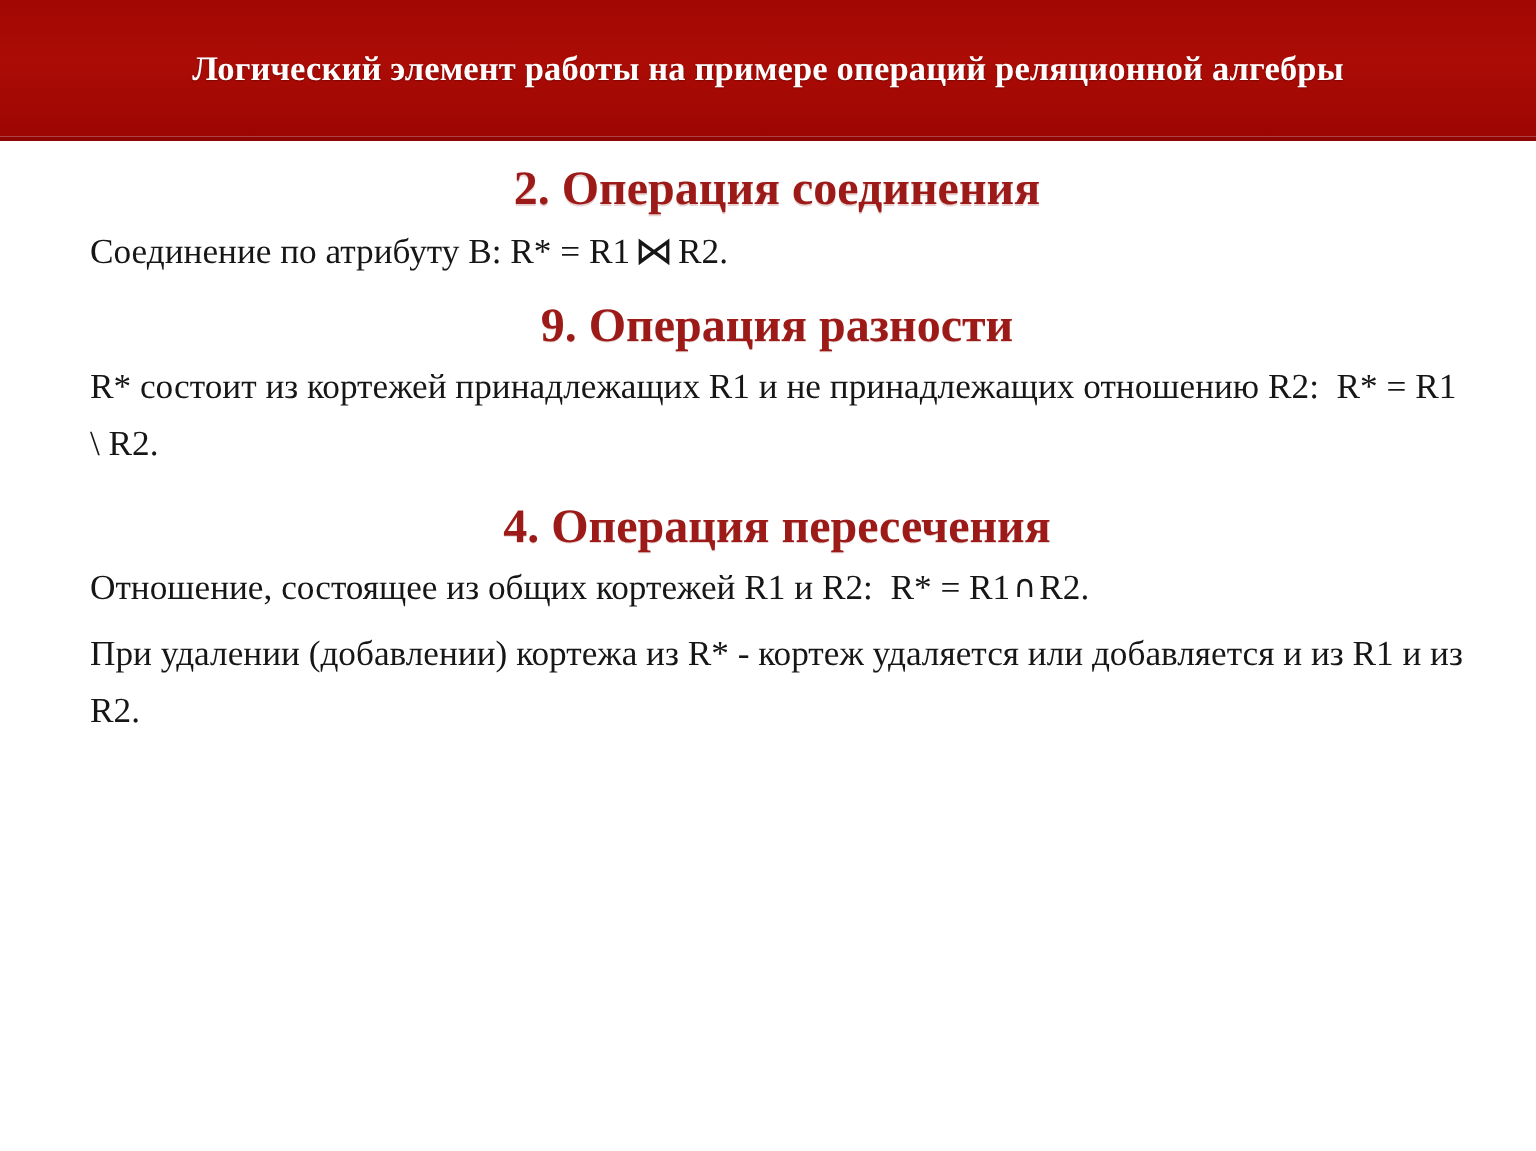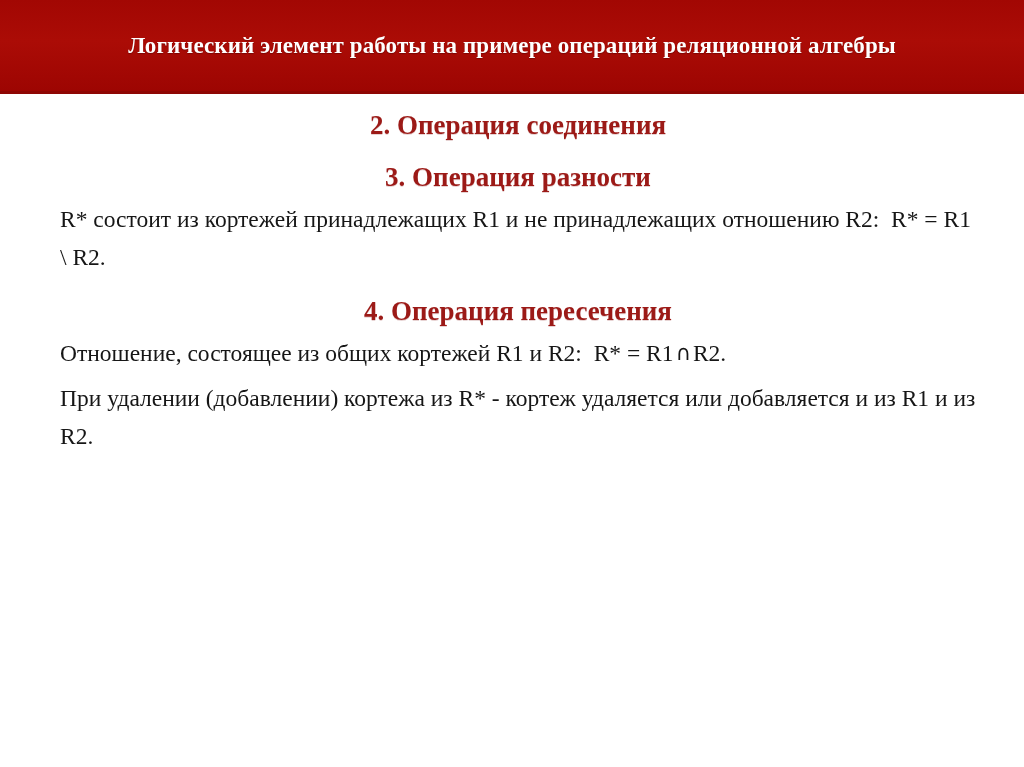--- a/index.html
+++ b/index.html
@@ -66,21 +66,21 @@
     width: 916px;
   }
 
   .section-heading {
     margin: 0;
     padding: 0;
     text-align: center;
     color: #9c1a17;
     font-family: "Liberation Serif", "DejaVu Serif", serif;
     font-weight: bold;
-    font-size: 27px;
+    font-size: 32px;
     line-height: 34px;
     text-shadow: 0 1px 0 rgba(120, 10, 10, 0.18);
   }
 
   .para {
     margin: 0;
     padding: 0;
     color: #161616;
     font-family: "Liberation Serif", "DejaVu Serif", serif;
     font-size: 23.5px;
@@ -117,25 +117,26 @@
     <h1 class="slide-title">Логический элемент работы на примере операций реляционной алгебры</h1>
   </div>
   <div class="title-banner-underline"></div>
 
   <div class="content">
 
     <h2 class="section-heading">2. Операция соединения</h2>
     <div class="gap-sm"></div>
 
 
+    <p class="para"><span>Соединение по атрибуту B: R* = R1</span><span class="sym-join">⋈</span><span>R2.</span></p>
 
 
     <div class="gap-md"></div>
 
-    <h2 class="section-heading">3. Операция разности</h2>
+    <h2 class="section-heading">9. Операция разности</h2>
     <div class="gap-sm"></div>
 
     <p class="para"><span>R* состоит из кортежей принадлежащих R1 и не принадлежащих отношению R2:  R* = R1 \ R2.</span></p>
 
     <div class="gap-sm"></div>
 
 
     <div class="gap-md"></div>
 
     <h2 class="section-heading">4. Операция пересечения</h2>

